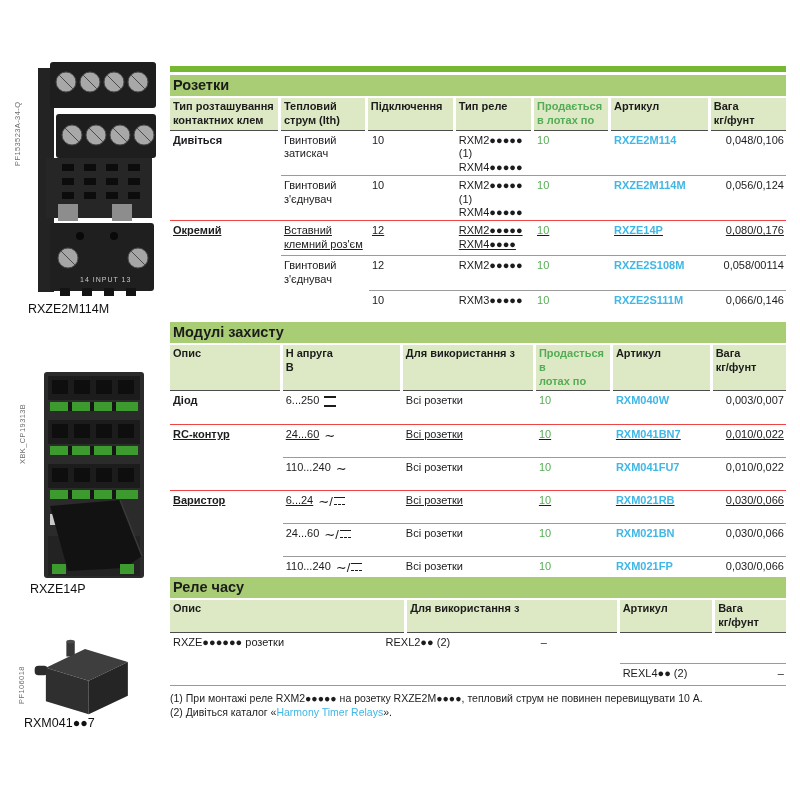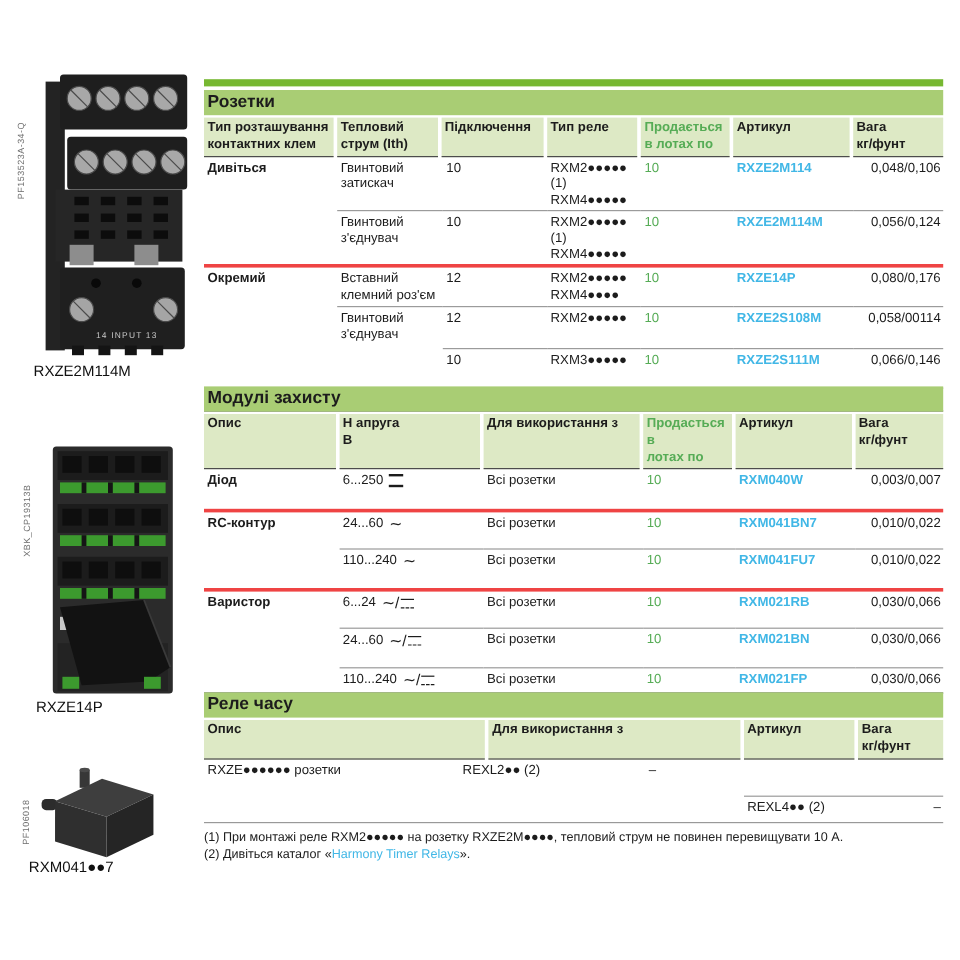--- a/index.html
+++ b/index.html
@@ -27,21 +27,21 @@
   .right { text-align:left; padding-right:3px; }
 
   .row { display:flex; }
   .c { padding:3px 4px 0 3px; font-size:11px; line-height:1.25; }
   .pre { white-space:pre-line; }
   .b { font-weight:bold; }
   .lot { color:#56ac56; }
   .art { color:#41b7e6; font-weight:bold; cursor:pointer; }
   .wt { text-align:right; padding-right:2px; }
   .bt { border-top:1px solid #9b9b9b; }
-  .sep { border-top:3px solid #ef4444; }
+  .sep { border-top:1px solid #ef4444;text-decoration:underline; }
   .tbottom { border-top:1px solid #555; }
   .tbottom-gray { border-top:1px solid #999; }
 
   .h35{min-height:35px} .h33{min-height:33px} .h19{min-height:19px}
   .h30{min-height:30px} .h22{min-height:22px} .h21{min-height:21px}
 
   
   .t1c1{width:18%} .t1c2{width:14.3%} .t1c3{width:14.1%} .t1c4{width:12.7%}
   .t1c5{width:12.5%} .t1c6{width:16.2%} .t1c7{width:12.2%}
   

